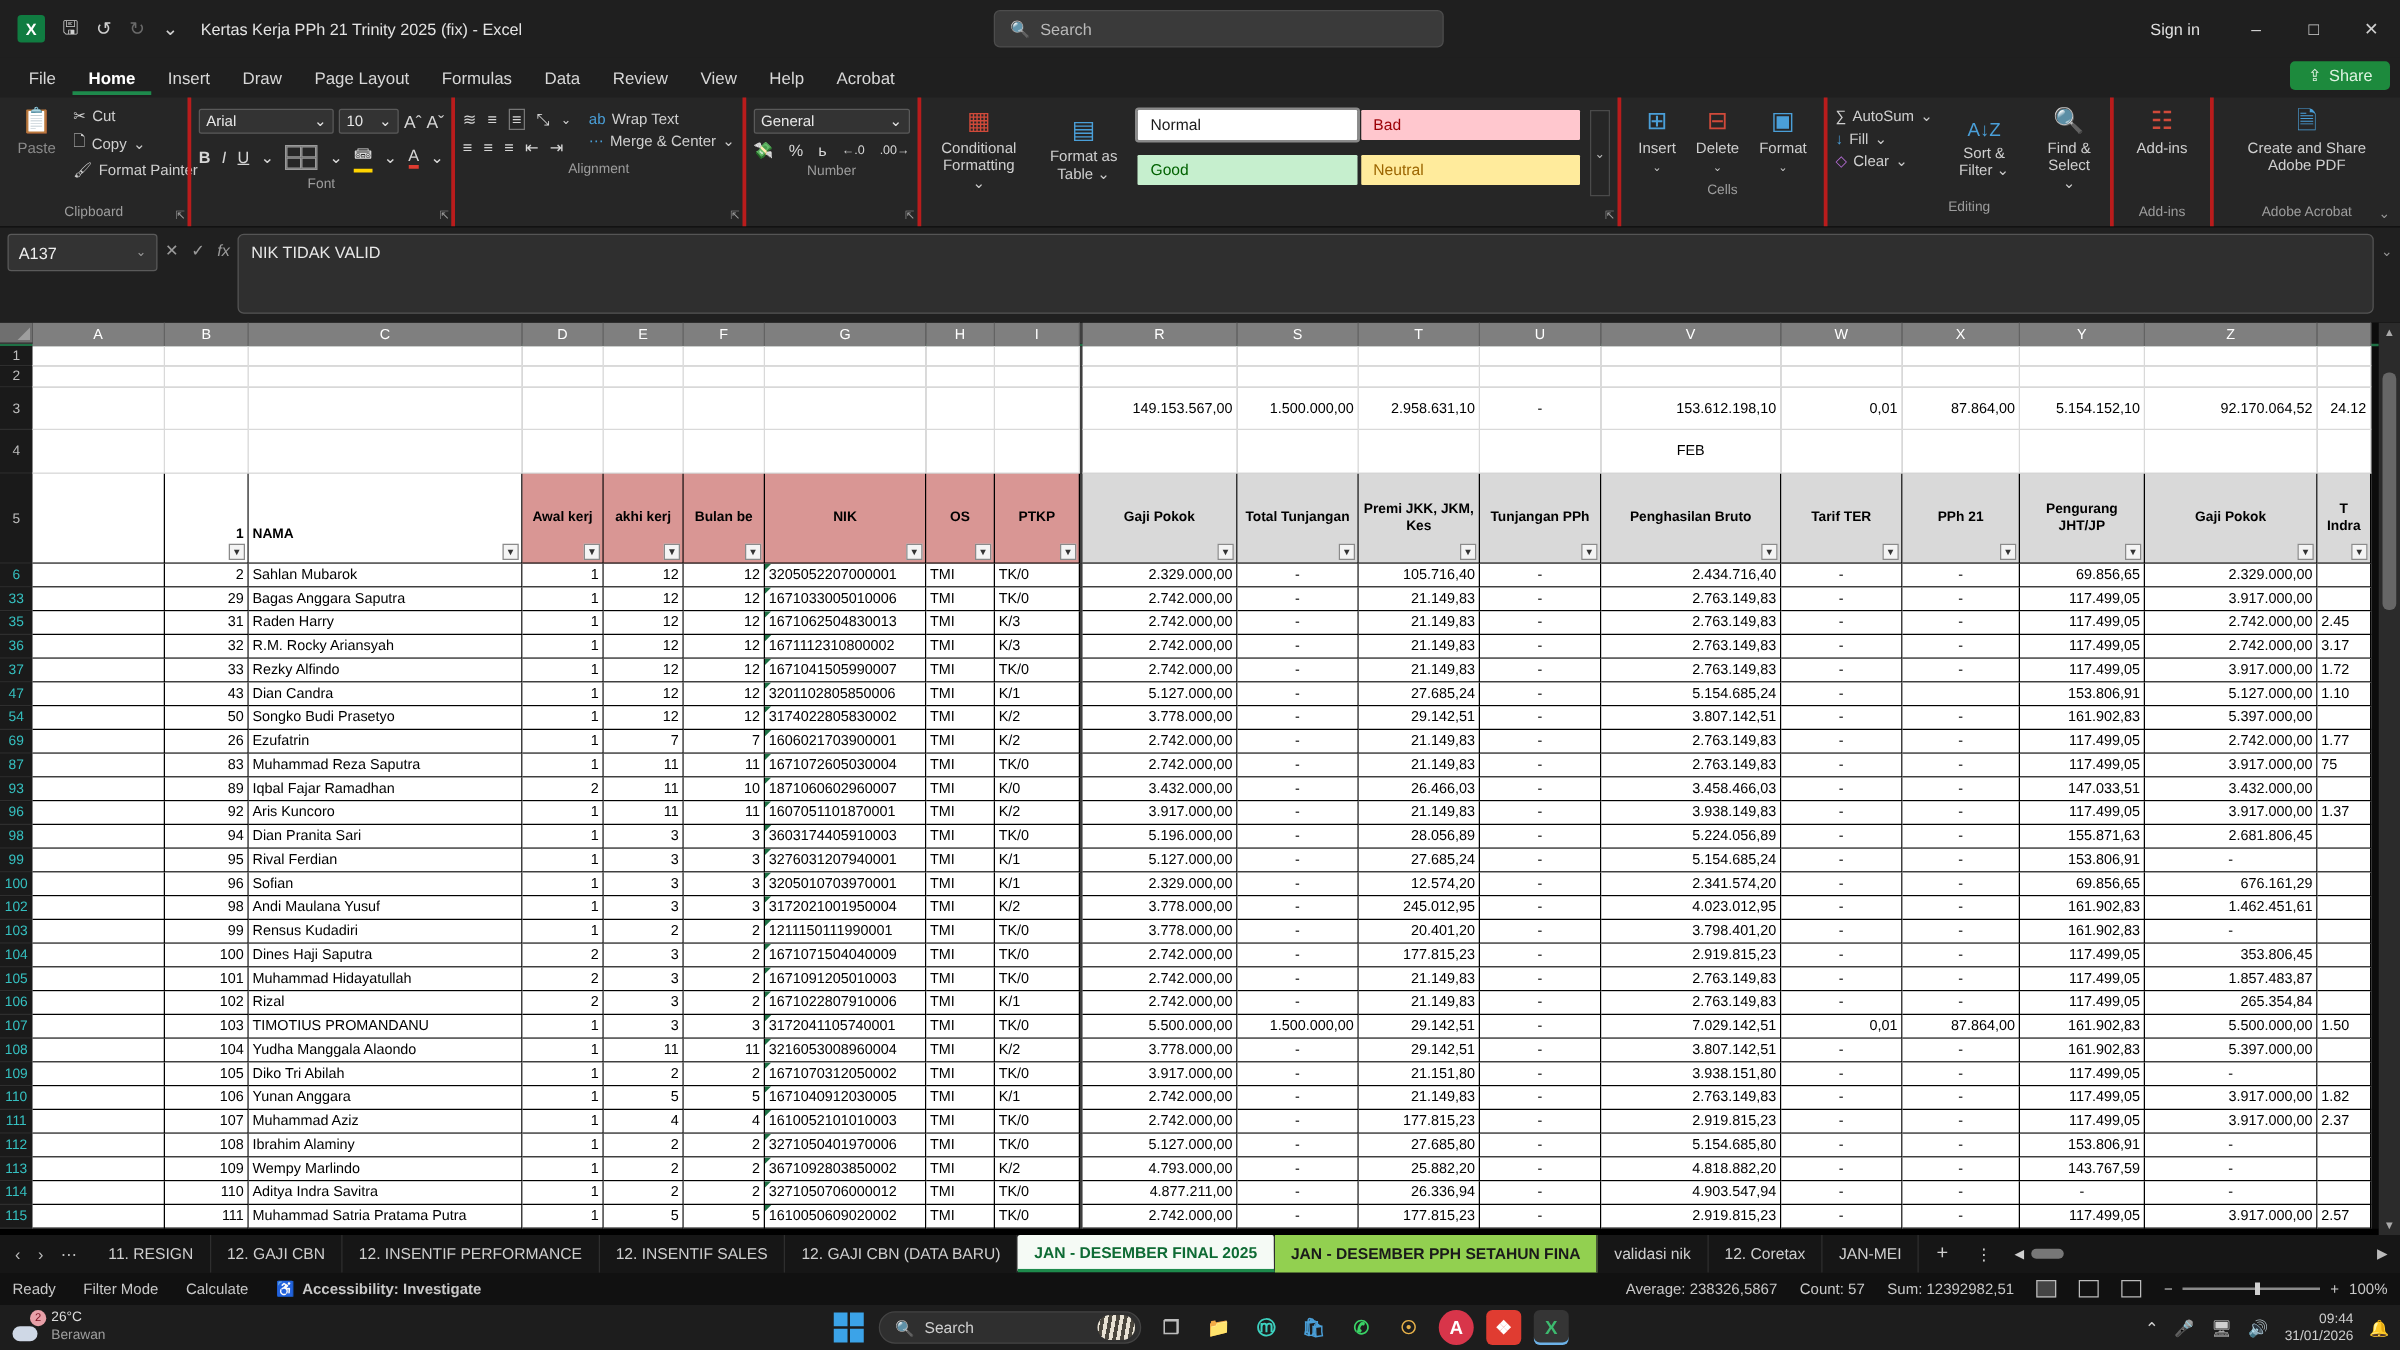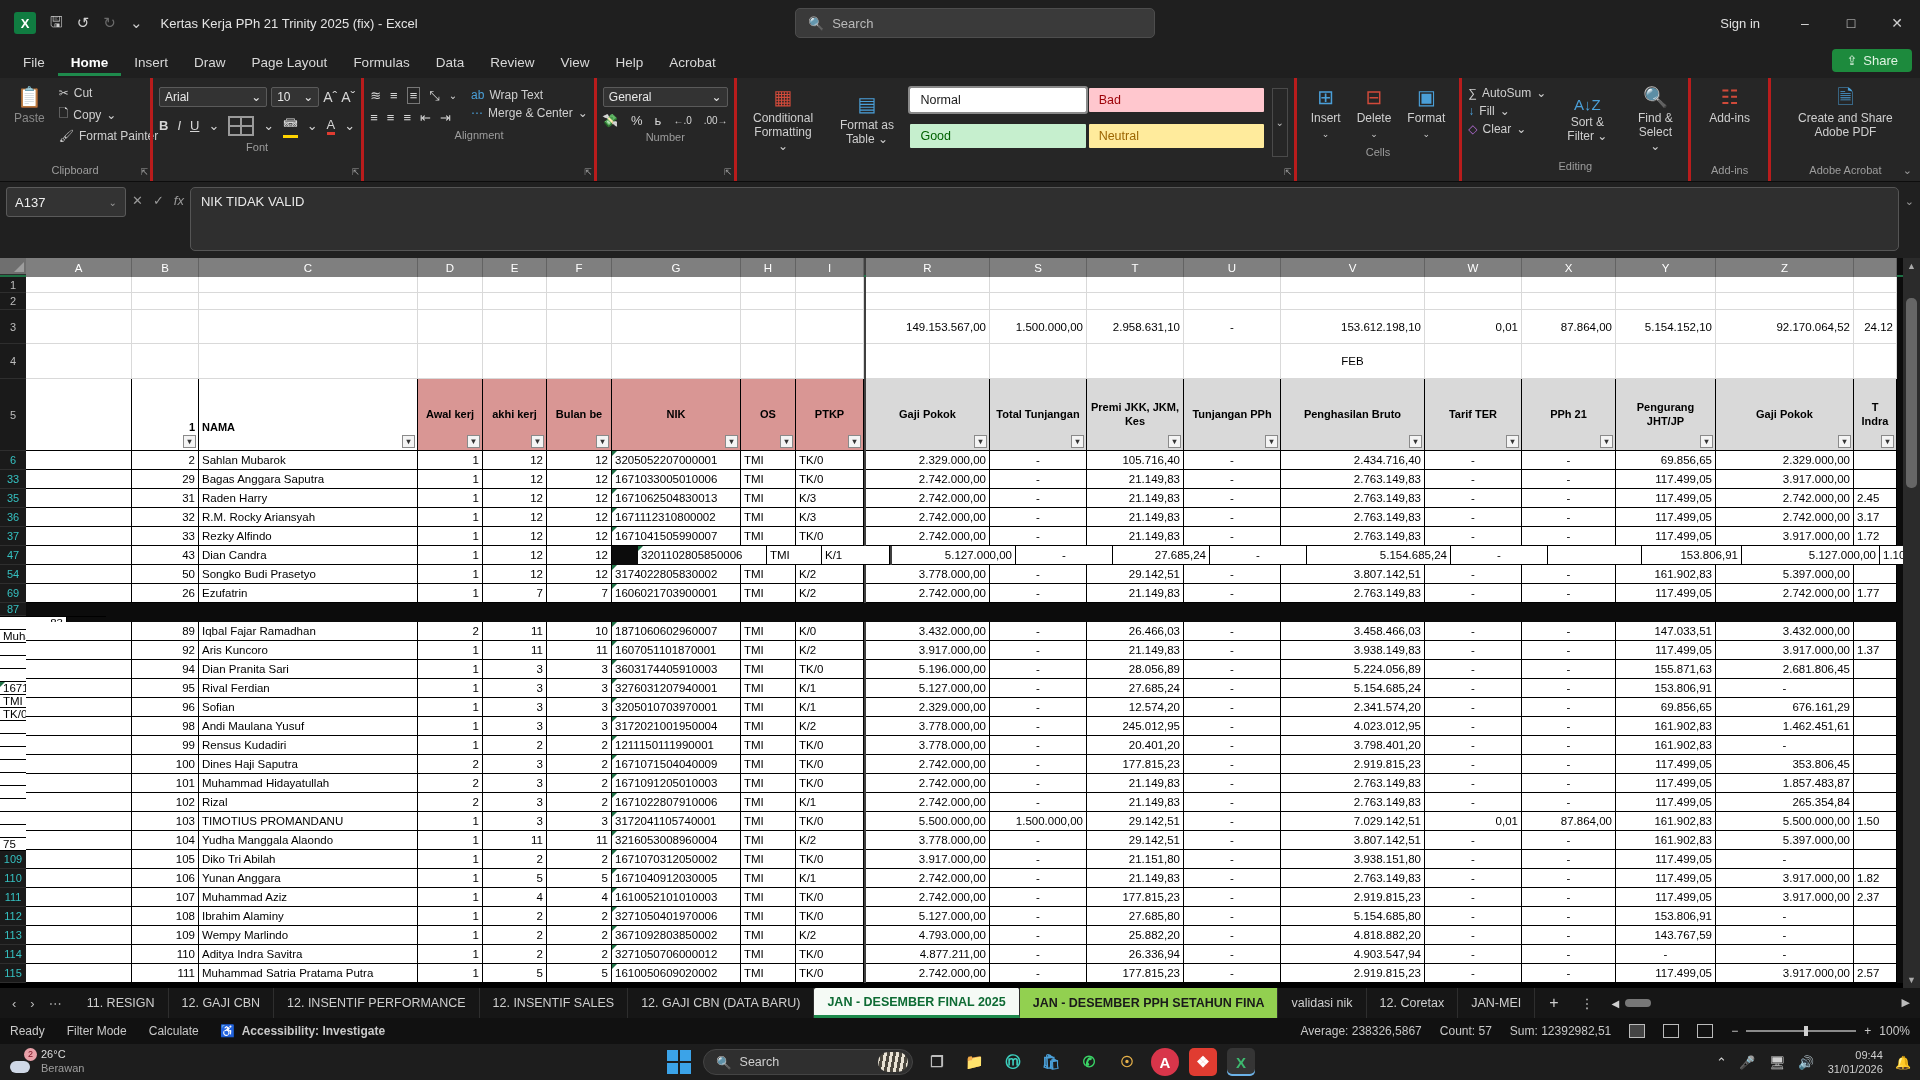--- a/index.html
+++ b/index.html
@@ -680,21 +680,21 @@
           <div class="cell dark" style="width: 43px;">1.72</div>
         </div>
         <div class="xrow" style="height: 19px;">
           <div class="gut filtered">47</div>
           <div class="cell dark" style="width: 106px;"></div>
           <div class="cell dark num" style="width: 67px;">43</div>
           <div class="cell dark" style="width: 219px;">Dian Candra</div>
           <div class="cell dark num" style="width: 65px;">1</div>
           <div class="cell dark num" style="width: 64px;">12</div>
           <div class="cell dark num" style="width: 65px;">12</div>
-          <div class="cell dark errtri" style="width: 129px; margin-left: 26px;">3201102805850006</div>
+          <div class="cell dark errtri" style="width: 129px;">3201102805850006</div>
           <div class="cell dark" style="width: 55px;">TMI</div>
           <div class="cell dark" style="width: 68px;">K/1</div>
           <div class="freeze"></div>
           <div class="cell dark num" style="width: 124px;">5.127.000,00</div>
           <div class="cell dark ctr" style="width: 97px;">-</div>
           <div class="cell dark num" style="width: 97px;">27.685,24</div>
           <div class="cell dark ctr" style="width: 97px;">-</div>
           <div class="cell dark num" style="width: 144px;">5.154.685,24</div>
           <div class="cell dark ctr" style="width: 97px;">-</div>
           <div class="cell dark num" style="width: 94px;"></div>
@@ -741,21 +741,21 @@
           <div class="cell dark ctr" style="width: 97px;">-</div>
           <div class="cell dark num" style="width: 97px;">21.149,83</div>
           <div class="cell dark ctr" style="width: 97px;">-</div>
           <div class="cell dark num" style="width: 144px;">2.763.149,83</div>
           <div class="cell dark ctr" style="width: 97px;">-</div>
           <div class="cell dark ctr" style="width: 94px;">-</div>
           <div class="cell dark num" style="width: 100px;">117.499,05</div>
           <div class="cell dark num" style="width: 138px;">2.742.000,00</div>
           <div class="cell dark" style="width: 43px;">1.77</div>
         </div>
-        <div class="xrow" style="height: 19px; flex-direction: column;">
+        <div class="xrow" style="height: 19px;">
           <div class="gut filtered">87</div>
           <div class="cell dark" style="width: 106px;"></div>
           <div class="cell dark num" style="width: 67px;">83</div>
           <div class="cell dark" style="width: 219px;">Muhammad Reza Saputra</div>
           <div class="cell dark num" style="width: 65px;">1</div>
           <div class="cell dark num" style="width: 64px;">11</div>
           <div class="cell dark num" style="width: 65px;">11</div>
           <div class="cell dark errtri" style="width: 129px;">1671072605030004</div>
           <div class="cell dark" style="width: 55px;">TMI</div>
           <div class="cell dark" style="width: 68px;">TK/0</div>

